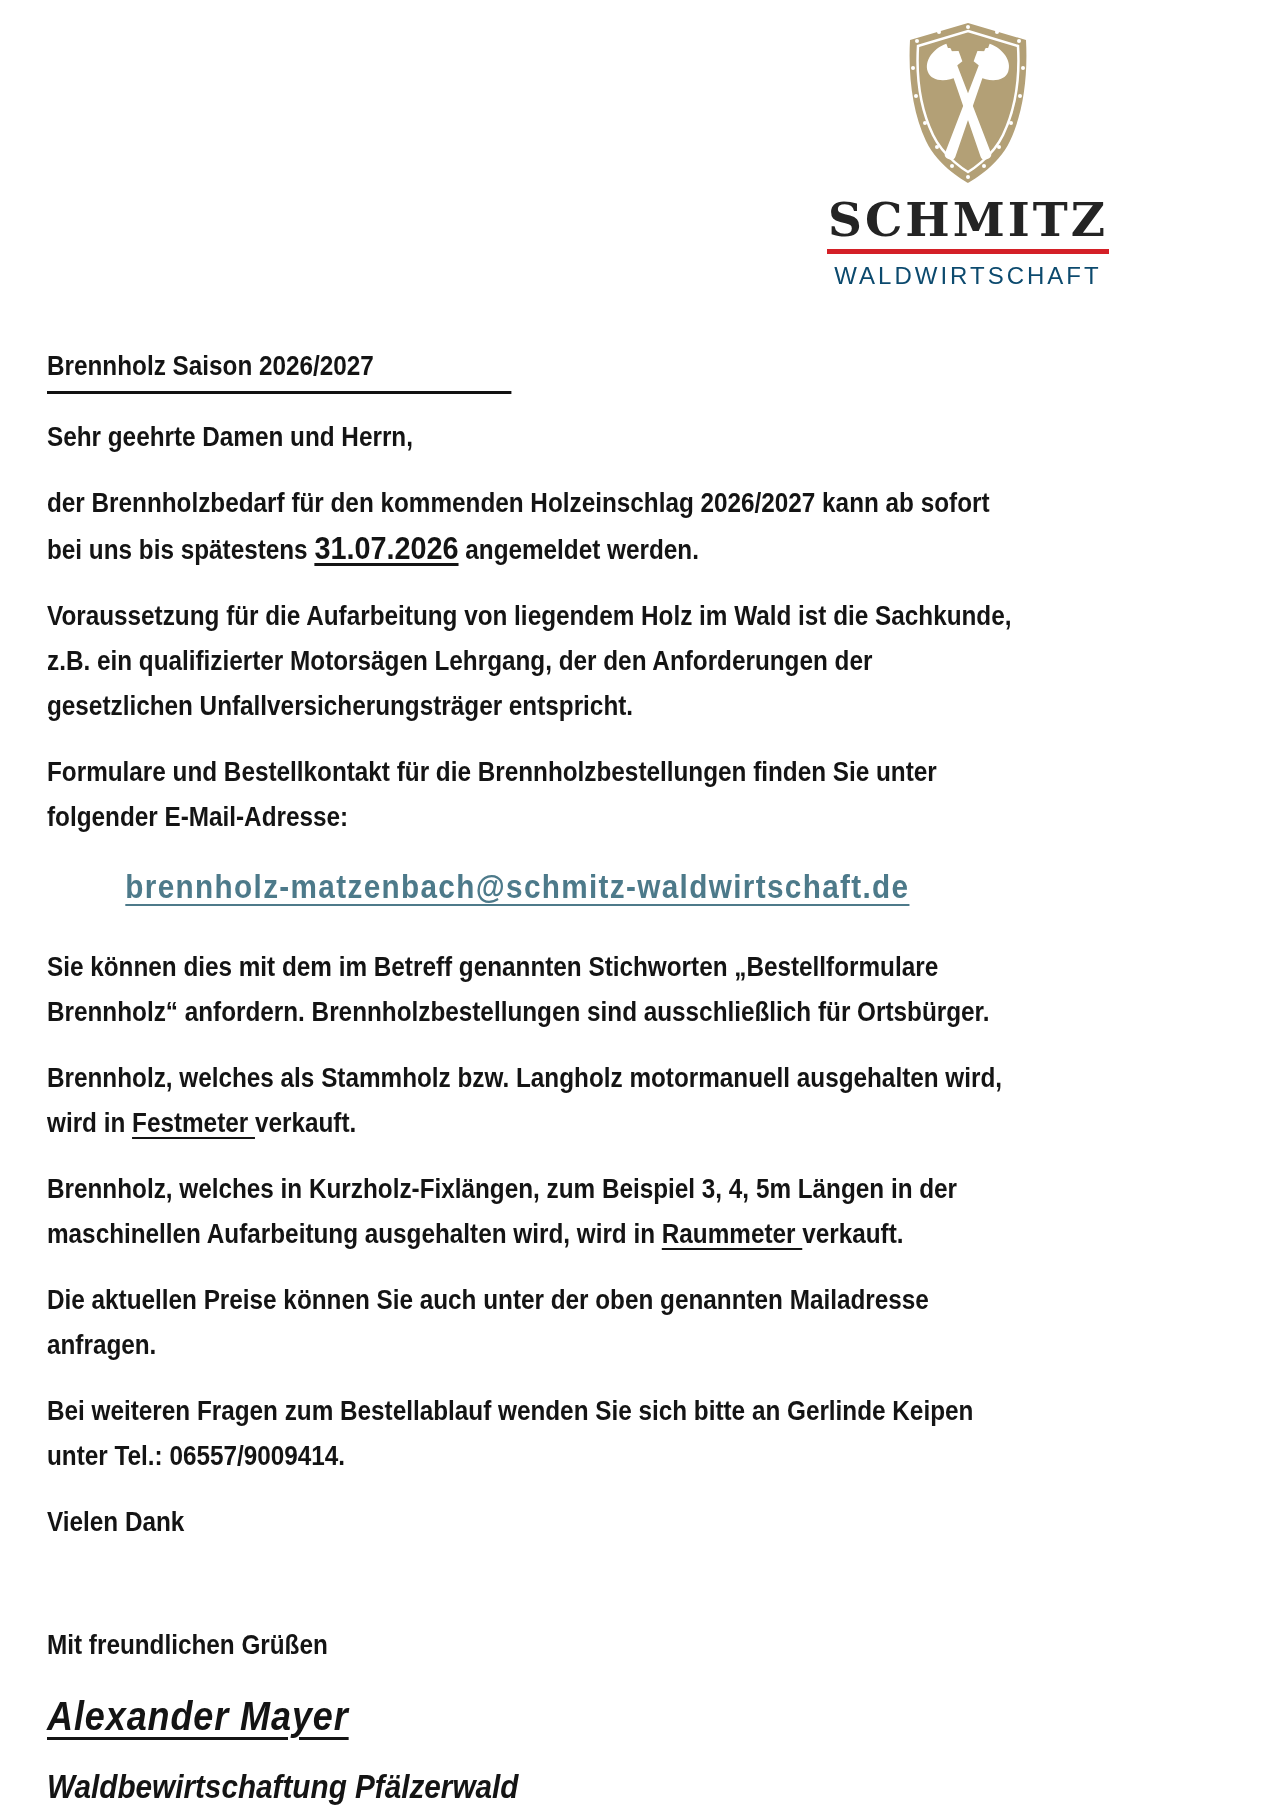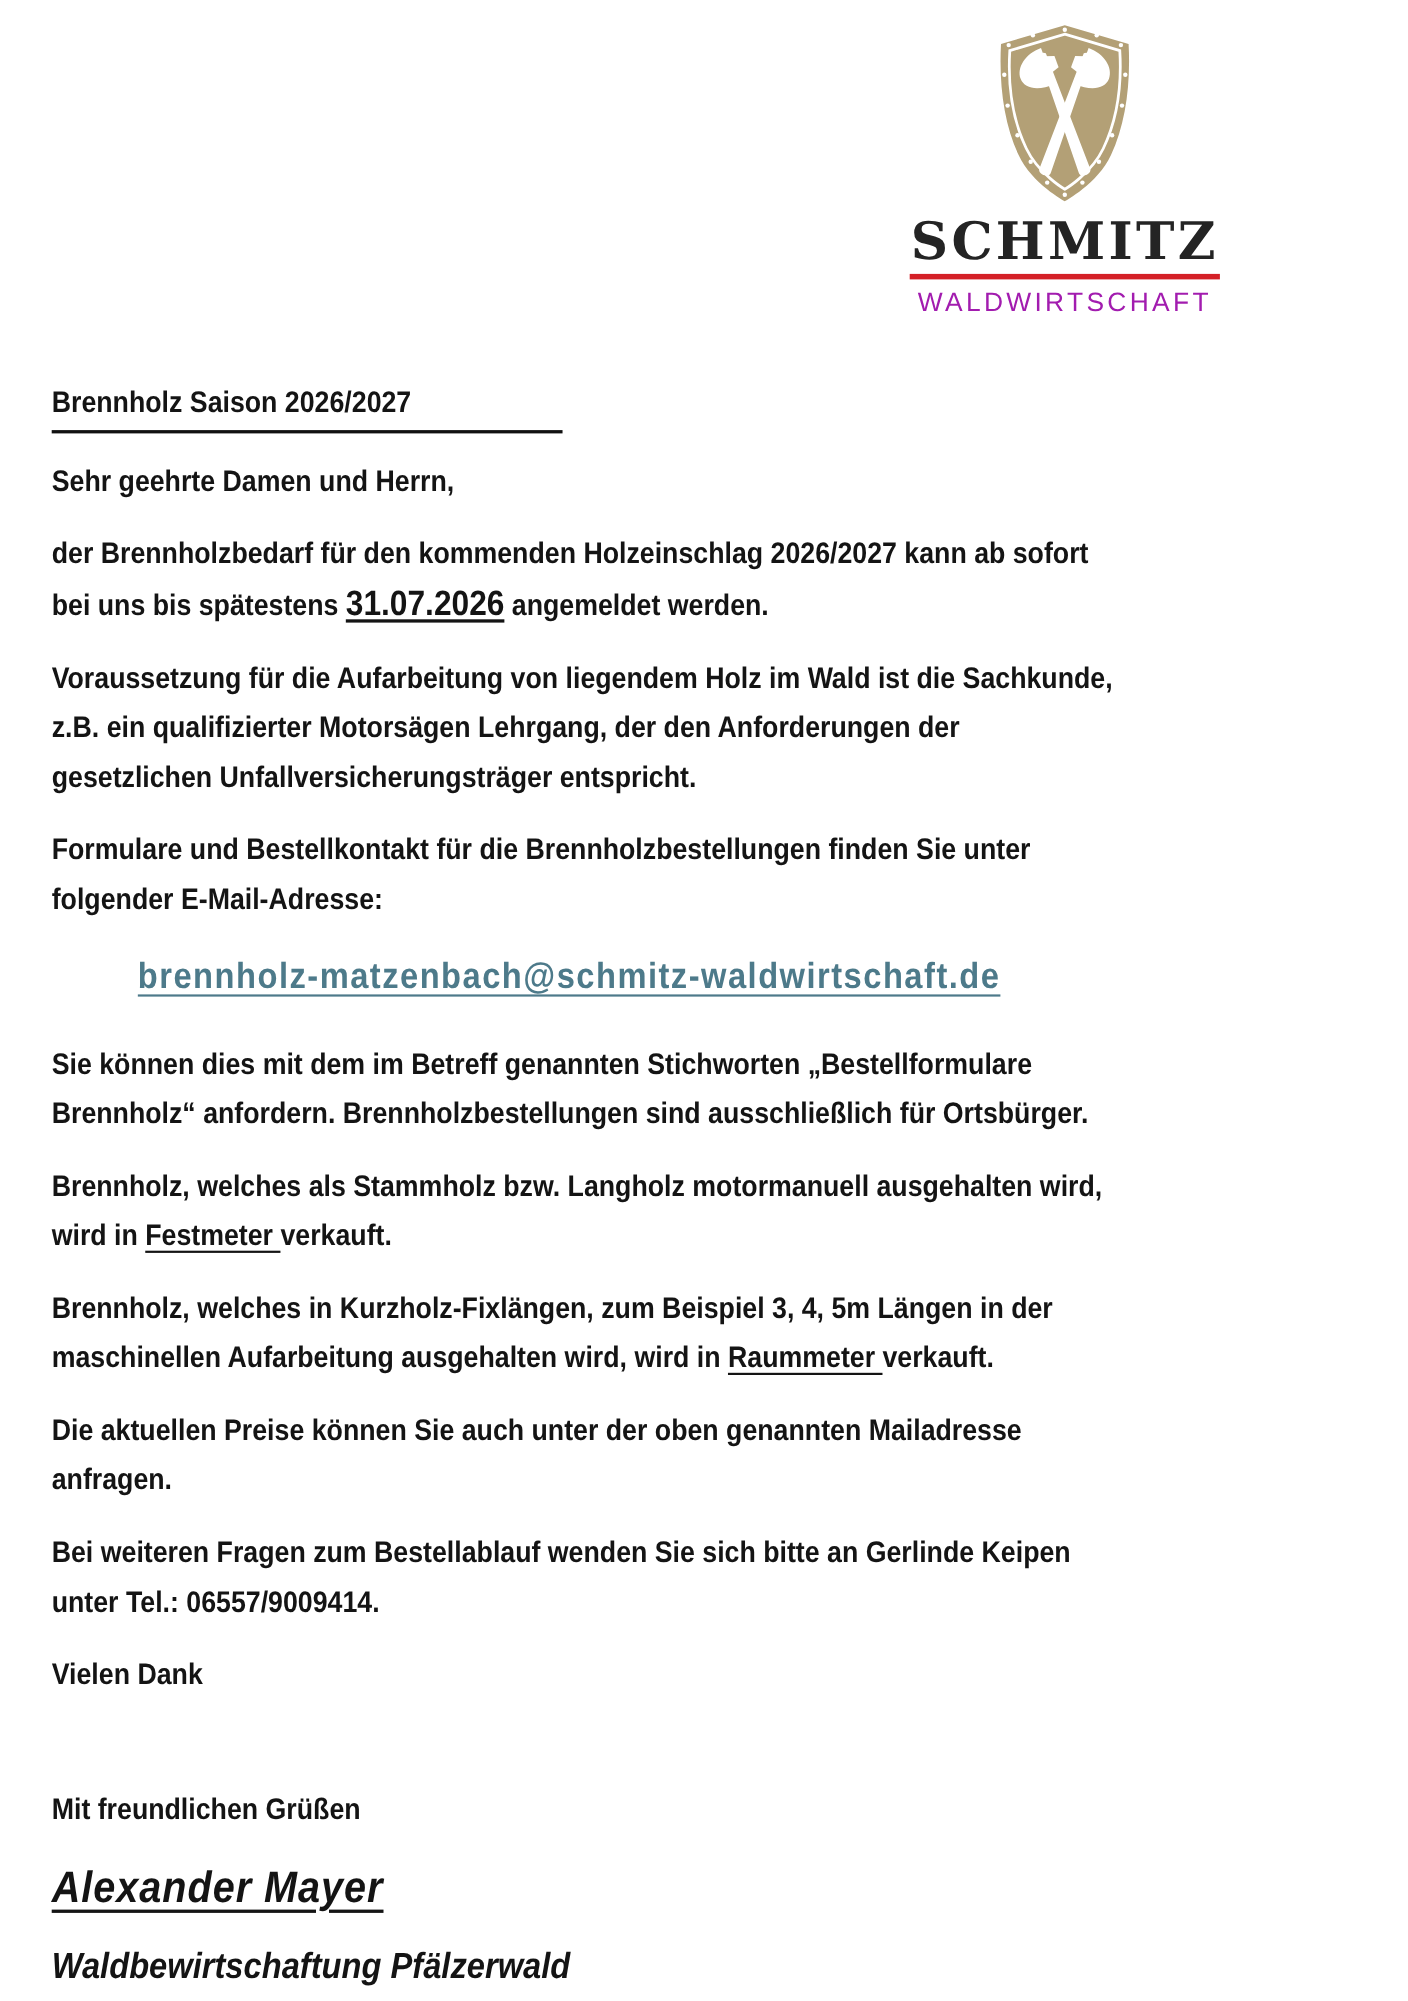--- a/index.html
+++ b/index.html
@@ -29,21 +29,21 @@
   }
   .brand-rule {
     height: 5px;
     background: #d42027;
     margin: 5px 4px 8px 4px;
   }
   .tagline {
     font-size: 24px;
     line-height: 28px;
     letter-spacing: 3px;
-    color: #a21caf;
+    color: #0c4a6e;
     white-space: nowrap;
   }
 
   
   .letter-body {
     margin: 54px 0 0 47px;
     width: 1140px;
     transform: scaleX(0.9);
     transform-origin: left top;
     font-weight: 700;

